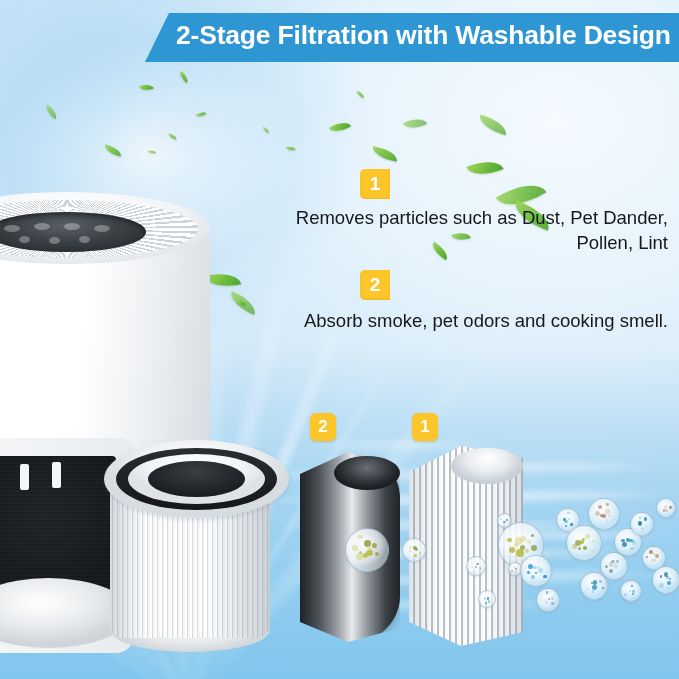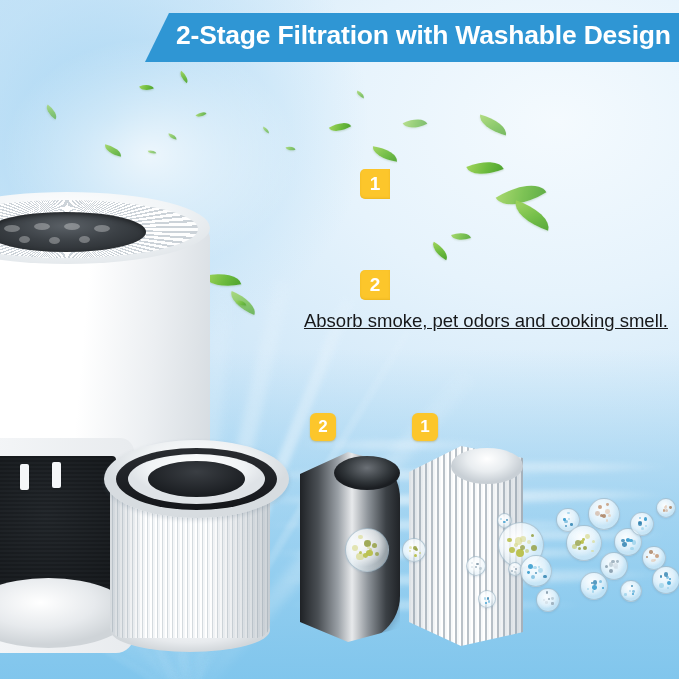--- a/index.html
+++ b/index.html
@@ -505,22 +505,24 @@
         <div class="dot" style="width: 2.35064px; height: 2.35064px; left: 7.73527px; top: 6.11865px; background: rgb(227, 200, 178); opacity: 0.64;"></div>
       </div>
     </div>
 
   <div class="banner"></div>
   <div class="banner-text">2-Stage Filtration with Washable Design</div>
 
   <div class="feat-head" style="left:360px;top:169px;">
     <div class="feat-num">1</div>
   </div>
+  <div class="feat-desc" style="left:240px;top:205px;width:428px;">Removes particles such as Dust,  Pet Dander,
+Pollen, Lint</div>
 
   <div class="feat-head" style="left:360px;top:270px;">
     <div class="feat-num">2</div>
   </div>
-  <div class="feat-desc" style="left:240px;top:308px;width:428px;text-decoration:underline;">Absorb smoke, pet odors and cooking smell.</div>
+  <div class="feat-desc" style="left:240px;top:308px;width:428px;">Absorb smoke, pet odors and cooking smell.</div>
 
   <div class="callout" style="left:310px;top:413px;">2</div>
   <div class="callout" style="left:412px;top:413px;">1</div>
 
 </div>
 
 </body></html>

